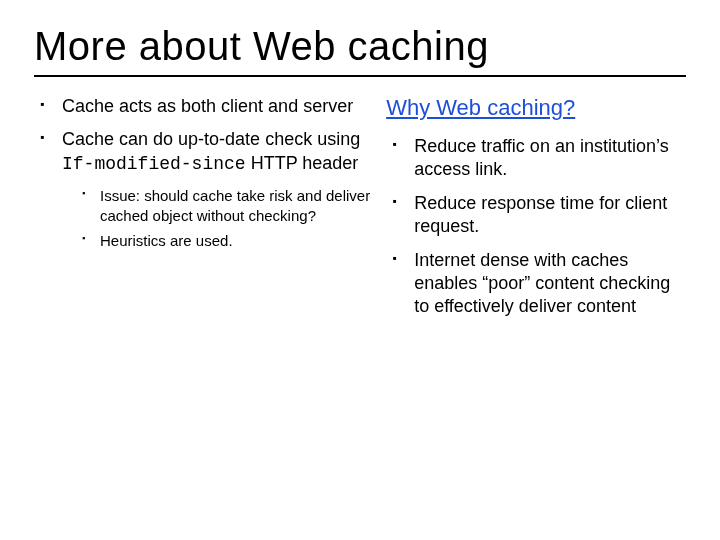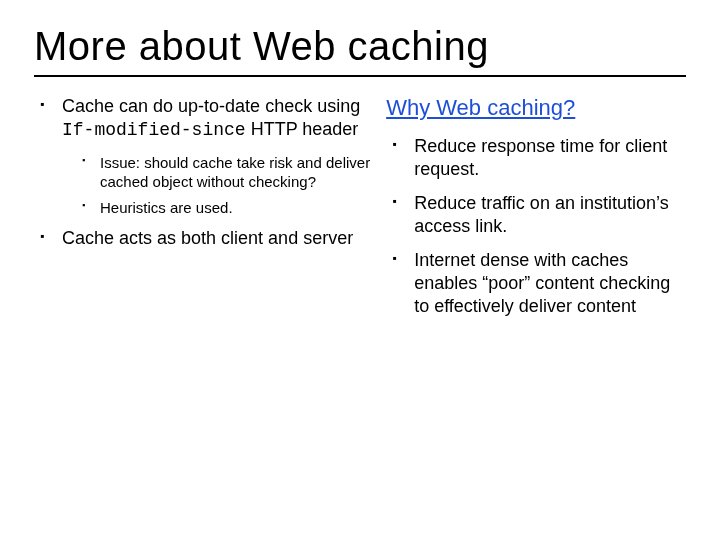--- a/index.html
+++ b/index.html
@@ -97,44 +97,44 @@
 <body>
 
 <div class="slide">
   <h1 class="title">More about Web caching</h1>
   <hr class="rule">
   <div class="cols">
 
     <div class="col-left">
       <ul class="lvl1">
         <li>
+          <span>Cache acts as both client and server</span>
+        </li>
+        <li>
           <span>Cache can do up-to-date check using </span><span class="mono">If-modified-since</span><span> HTTP header</span>
           <ul class="lvl2">
             <li>
               <span>Issue: should cache take risk and deliver cached object without checking?</span>
             </li>
             <li>
               <span>Heuristics are used.</span>
             </li>
           </ul>
         </li>
-        <li>
-          <span>Cache acts as both client and server</span>
-        </li>
       </ul>
     </div>
 
     <div class="col-right">
       <h2 class="section-heading">Why Web caching?</h2>
       <ul class="lvl1">
         <li>
-          <span>Reduce response time for client request.</span>
+          <span>Reduce traffic on an institution’s access link.</span>
         </li>
         <li>
-          <span>Reduce traffic on an institution’s access link.</span>
+          <span>Reduce response time for client request.</span>
         </li>
         <li>
           <span>Internet dense with caches enables “poor” content checking to effectively deliver content</span>
         </li>
       </ul>
     </div>
 
   </div>
 </div>
 

